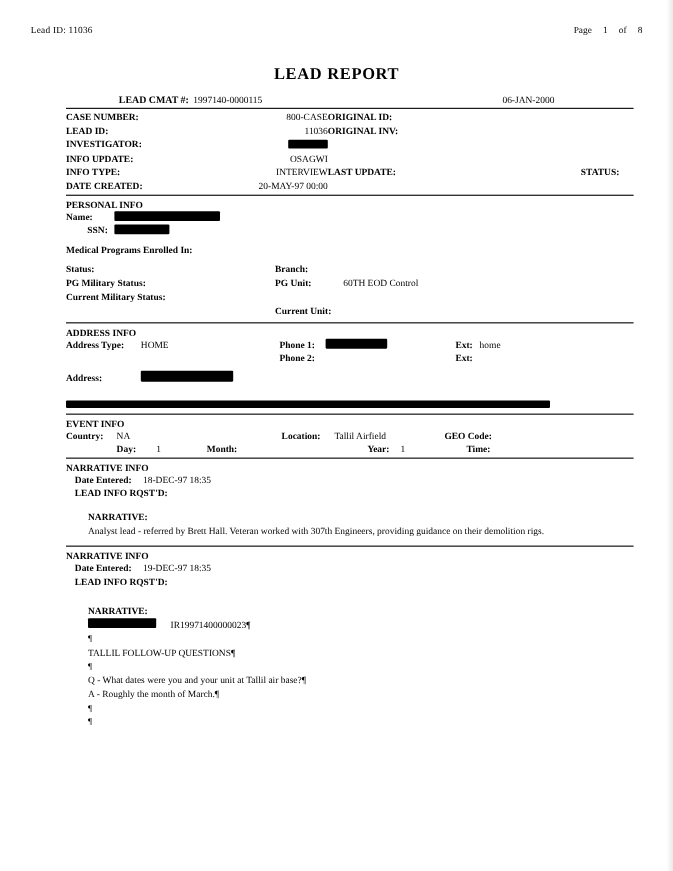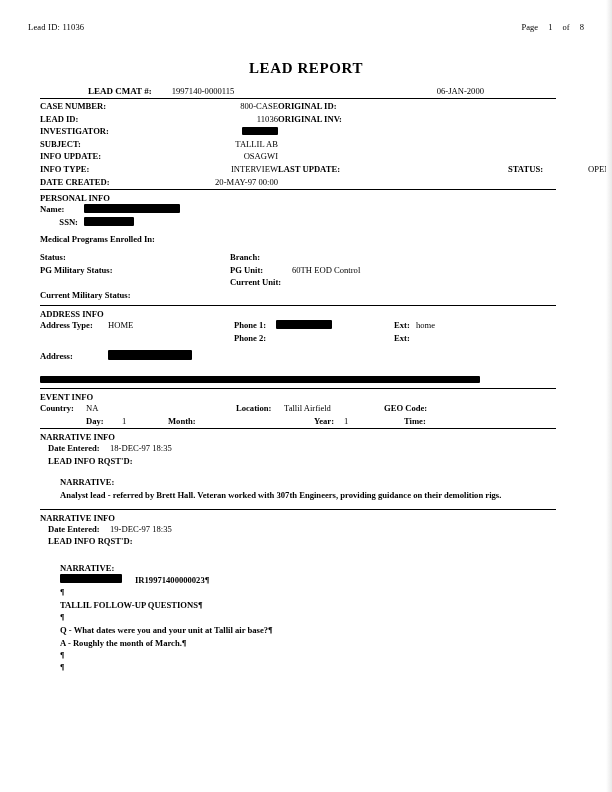--- a/index.html
+++ b/index.html
@@ -39,37 +39,37 @@
     left: 0;
     width: 100%;
     text-align: center;
     font-size: 15px;
     font-weight: bold;
     letter-spacing: 0.6px;
   }
   .content {
     position: absolute;
     top: 86px;
-    left: 40px;
+    left: 60px;
     width: 516px;
     font-size: 8.6px;
   }
   .rule {
     border-top: 1.3px solid #000;
     height: 0;
     margin: 0;
   }
   .b { font-weight: bold; }
   .cmat-line {
     display: flex;
     align-items: baseline;
     padding-bottom: 2px;
   }
   .cmat-line .lbl { font-weight: bold; font-size: 9px; margin-left: 48px; }
-  .cmat-line .val { margin-left: 20px; font-size: 8.6px; }
+  .cmat-line .val { margin-left: 4px; font-size: 8.6px; }
   .cmat-line .date { margin-left: auto; margin-right: 72px; font-size: 8.6px; }
 
   .sec { padding: 1px 0; }
   .line { display: flex; align-items: baseline; line-height: 12.6px; }
   .c1 { width: 88px; font-weight: bold; flex: none; }
   .c1n { width: 88px; flex: none; }
   .c2 { width: 150px; flex: none; text-align: right; }
   .c3 { width: 110px; font-weight: bold; flex: none; }
   .c4 { width: 120px; flex: none; }
   .c5 { width: 80px; font-weight: bold; flex: none; }
@@ -77,21 +77,21 @@
   .redact {
     display: inline-block;
     background: #000;
     height: 8px;
     vertical-align: -1px;
     border-radius: 1px;
   }
   .sect-head { font-weight: bold; padding-top: 2px; }
   .indent { padding-left: 8px; }
   .indent2 { padding-left: 20px; }
-  .narr-body { padding-left: 20px; padding-right: 30px; line-height: 12.5px; font-weight: bold; }
+  .narr-body { padding-left: 20px; padding-right: 30px; line-height: 12.5px; }
   .small-gap { height: 5px; }
   .gap { height: 9px; }
   .gap2 { height: 14px; }
   .dagger { font-size: 8px; }
   .edge {
     position: absolute;
     top: 0; bottom: 0; right: 0;
     width: 6px;
     background: linear-gradient(to right, #ffffff, #e8e8e8);
   }
@@ -139,24 +139,20 @@
         <span class="c3">ORIGINAL INV:</span>
         <span class="c4"></span>
       </div>
       <div class="line">
         <span class="c1">INVESTIGATOR:</span>
         <span class="c2">
           <span class="redact" style="width:36px;"></span>
         </span>
       </div>
       <div class="line">
-        <span class="c1">SUBJECT:</span>
-        <span class="c2">TALLIL AB</span>
-      </div>
-      <div class="line">
         <span class="c1">INFO UPDATE:</span>
         <span class="c2">OSAGWI</span>
       </div>
       <div class="line">
         <span class="c1">INFO TYPE:</span>
         <span class="c2">INTERVIEW</span>
         <span class="c3">LAST UPDATE:</span>
         <span class="c4"></span>
         <span class="c5">STATUS:</span>
         <span>OPEN</span>
@@ -192,26 +188,26 @@
         <span class="c1" style="width:190px;">Status:</span>
         <span class="c3" style="width:62px;">Branch:</span>
         <span></span>
       </div>
       <div class="line">
         <span class="c1" style="width:190px;">PG Military Status:</span>
         <span class="c3" style="width:62px;">PG Unit:</span>
         <span>60TH EOD Control</span>
       </div>
       <div class="line">
+        <span class="c1" style="width:190px;">Current Military Status:</span>
+      </div>
+      <div class="line">
         <span style="width:190px; flex:none;"></span>
         <span class="b">Current Unit:</span>
         <span style="margin-left:6px;"></span>
-      </div>
-      <div class="line">
-        <span class="c1" style="width:190px;">Current Military Status:</span>
       </div>
     </div>
 
     <div class="rule" style="margin-top:3px;"></div>
 
     <div class="sec">
       <div class="sect-head">ADDRESS INFO</div>
       <div class="line">
         <span class="b" style="width:68px; flex:none;">Address Type:</span>
         <span style="width:126px; flex:none;">HOME</span>

